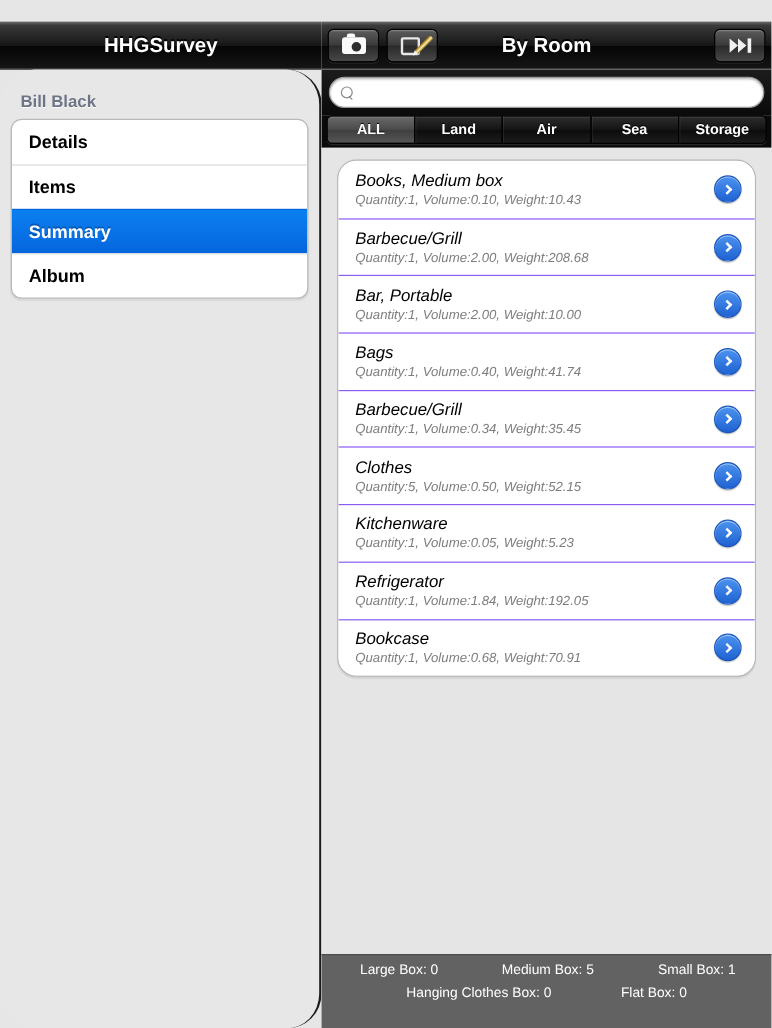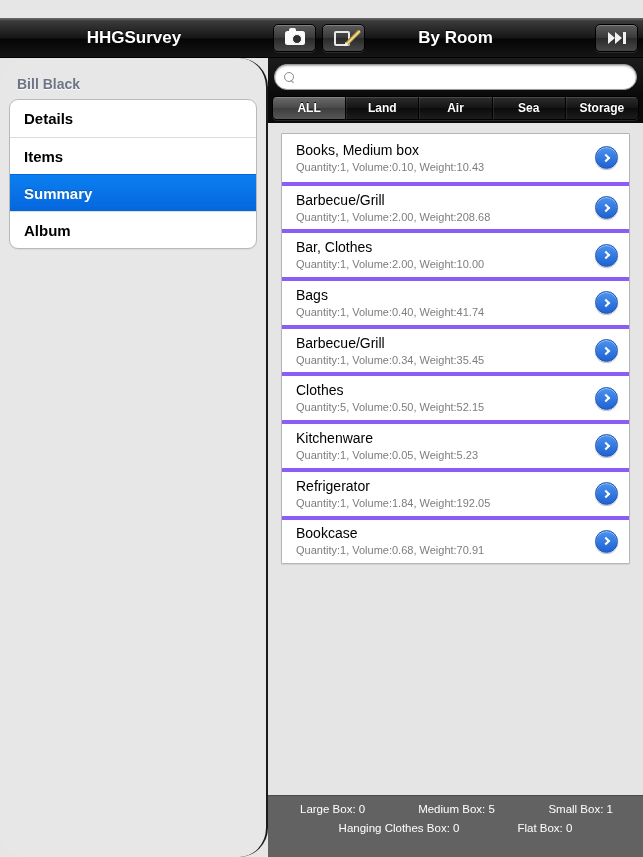--- a/index.html
+++ b/index.html
@@ -156,26 +156,26 @@
     text-shadow: 0 -1px 0 rgba(0,0,0,0.9);
   }
   .seg:first-child { border-left: none; }
   .seg.active {
     background: linear-gradient(to bottom, #6a6a6a 0%, #4a4a4a 50%, #3e3e3e 51%, #565656 100%);
     box-shadow: inset 0 1px 0 rgba(255,255,255,0.2);
   }
 
   .list-area { padding: 10px 13px 0 13px; }
   .item-list {
-    background: #fff; border: 1px solid #b5b5b5; border-radius: 1px;
-    overflow: hidden; box-shadow: 0 1px 1px rgba(0,0,0,0.08);
+    background: #fff; border: 1px solid #b5b5b5; border-radius: 16px;
+    overflow: hidden; box-shadow: 0 1px 1px rgba(0,0,0,0.08); font-style: italic;
   }
   .item-row {
     height: 47.7px; display: flex; align-items: center;
-    border-top: 4px solid #8b5cf6; padding: 0 11px 0 14px;
+    border-top: 1px solid #8b5cf6; padding: 0 11px 0 14px;
     background: #fff;
   }
   .item-row:first-child { border-top: none; }
   .item-text { flex: 1; min-width: 0; }
   .item-title { font-size: 14px; color: #000; line-height: 17px; }
   .item-sub { font-size: 11px; color: #7d7d7d; line-height: 14px; margin-top: 1px; }
   .disclosure {
     flex: 0 0 auto; width: 23px; height: 23px; border-radius: 50%;
     background: linear-gradient(to bottom, #4b93ef 0%, #1f62d2 100%);
     border: 1px solid #1d56b8;
@@ -301,21 +301,21 @@
             <div class="item-title">Barbecue/Grill</div>
             <div class="item-sub">Quantity:1, Volume:2.00, Weight:208.68</div>
           </div>
           <div class="disclosure">
               <span class="chev"></span>
             </div>
         </div>
 
         <div class="item-row">
           <div class="item-text">
-            <div class="item-title">Bar, Clothes</div>
+            <div class="item-title">Bar, Portable</div>
             <div class="item-sub">Quantity:1, Volume:2.00, Weight:10.00</div>
           </div>
           <div class="disclosure">
               <span class="chev"></span>
             </div>
         </div>
 
         <div class="item-row">
           <div class="item-text">
             <div class="item-title">Bags</div>

